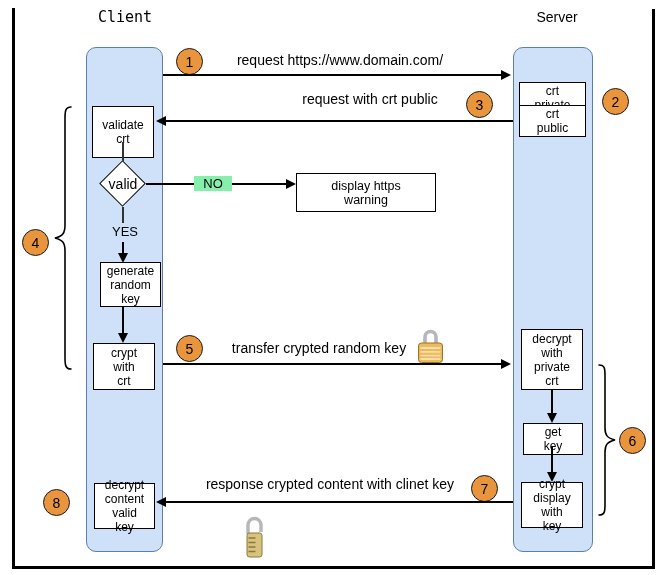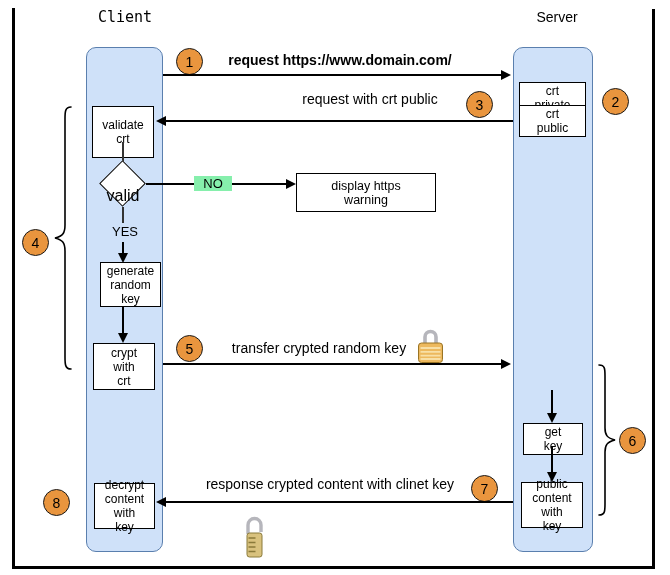--- a/index.html
+++ b/index.html
@@ -20,42 +20,42 @@
   .thin{width:1.5px;background:#333;}
   .head{position:absolute;width:0;height:0;}
   .head-r{border-top:5px solid transparent;border-bottom:5px solid transparent;border-left:10px solid #000;}
   .head-l{border-top:5px solid transparent;border-bottom:5px solid transparent;border-right:10px solid #000;}
   .head-d{border-left:5px solid transparent;border-right:5px solid transparent;border-top:10px solid #000;}
   .msg{position:absolute;font-size:14px;text-align:center;}
   .gate{position:absolute;font-size:13px;text-align:center;background:#86efac;padding:0 2px;}
   .diamond-wrap{position:absolute;width:46px;height:46px;}
   .diamond{position:absolute;left:6px;top:6px;width:33px;height:33px;background:#fff;border:1.4px solid #000;
            transform:rotate(45deg);box-sizing:border-box;}
-  .diamond-label{position:absolute;left:0;top:12px;width:100%;height:100%;display:flex;align-items:center;justify-content:center;font-size:16px;}
+  .diamond-label{position:absolute;left:0;top:0;width:100%;height:100%;display:flex;align-items:center;justify-content:center;font-size:14px;}
   svg{position:absolute;overflow:visible;}
 </style>
 </head>
 <body>
 
 <div id="stage">
 
   <div class="frameline" style="left:12px;top:8px;width:3px;height:560px;"></div>
   <div class="frameline" style="left:652px;top:9px;width:3px;height:559px;"></div>
   <div class="frameline" style="left:12px;top:566px;width:643px;height:3px;"></div>
 
   <div class="title mono" style="left:84px;top:8px;width:82px;">Client</div>
   <div class="title" style="left:513px;top:9px;width:88px;">Server</div>
 
   <div class="lane" style="left:86px;top:47px;"></div>
   <div class="lane" style="left:513px;top:47px;width:80px;"></div>
 
   <div class="circle" style="left:176px;top:48px;">
       <span>1</span>
     </div>
-  <div class="msg" style="left:215px;top:52px;width:250px;font-weight:bold;">request https://www.domain.com/</div>
+  <div class="msg" style="left:215px;top:52px;width:250px;">request https://www.domain.com/</div>
   <div class="hline" style="left:163px;top:74px;width:340px;"></div>
   <div class="head head-r" style="left:501px;top:70px;"></div>
 
   <div class="box" style="left:519px;top:82px;width:67px;height:24px;">
       <span>crt private</span>
     </div>
   <div class="box" style="left:519px;top:105px;width:67px;height:24px;">
       <span>crt public</span>
     </div>
   <div class="circle" style="left:602px;top:88px;">
@@ -112,29 +112,32 @@
     </div>
   <div class="msg" style="left:223px;top:340px;width:192px;">transfer crypted random key</div>
   <svg style="left:417px;top:327px;" width="27" height="37" viewBox="0 0 27 37">
     <path d="M8 17 V10 a5.5 5.5 0 0 1 11 0 V17" fill="none" stroke="#b6b6bc" stroke-width="3.6"></path>
     <rect x="1.5" y="16" width="24" height="19.5" rx="3" fill="#edb95e" stroke="#9a7424" stroke-width="1"></rect>
     <path d="M3.5 21 h20 M3.5 24.8 h20 M3.5 28.6 h20 M3.5 32 h20" stroke="#f8e0a7" stroke-width="1.8"></path>
   </svg>
   <div class="hline" style="left:163px;top:363px;width:340px;"></div>
   <div class="head head-r" style="left:501px;top:359px;"></div>
 
+  <div class="box" style="left:521px;top:329px;width:62px;height:61px;">
+      <span>decrypt with private crt</span>
+    </div>
   <div class="vline" style="left:551px;top:390px;height:24px;"></div>
   <div class="head head-d" style="left:547px;top:413px;"></div>
   <div class="box" style="left:523px;top:423px;width:60px;height:24px;">
       <span>get key</span>
     </div>
   <div class="vline" style="left:551px;top:447px;height:26px;"></div>
   <div class="head head-d" style="left:547px;top:472px;"></div>
   <div class="box" style="left:521px;top:482px;width:62px;height:46px;">
-      <span>public content with key</span>
+      <span>crypt display with key</span>
     </div>
 
   <svg style="left:598px;top:364px;" width="19" height="152" viewBox="0 0 19 152">
     <path d="M1 1 C7 1 7 5 7 12 L7 64 C7 71 9 74 17 76 C9 78 7 81 7 88 L7 140 C7 147 7 151 1 151" fill="none" stroke="#000" stroke-width="1.6" stroke-linecap="round"></path>
   </svg>
   <div class="circle" style="left:619px;top:427px;">
       <span>6</span>
     </div>
 
   <div class="msg" style="left:195px;top:476px;width:270px;">response crypted content with clinet key</div>
@@ -147,16 +150,16 @@
   <svg style="left:243px;top:514px;" width="24" height="46" viewBox="0 0 24 46">
     <path d="M5 20 V11 a6.5 6.5 0 0 1 13 0 V18" fill="none" stroke="#b6b6bc" stroke-width="3.4"></path>
     <rect x="4" y="19" width="15" height="24" rx="2.5" fill="#d9c27e" stroke="#8a7a3a" stroke-width="1"></rect>
     <path d="M5.5 24 h7 M5.5 28.5 h7 M5.5 33 h7 M5.5 37.5 h7" stroke="#8a7a3a" stroke-width="1.7"></path>
   </svg>
 
   <div class="circle" style="left:43px;top:489px;">
       <span>8</span>
     </div>
   <div class="box" style="left:94px;top:483px;width:61px;height:46px;">
-      <span>decrypt content with key</span>
+      <span>decrypt content valid key</span>
     </div>
 
 </div>
 
 </body></html>

